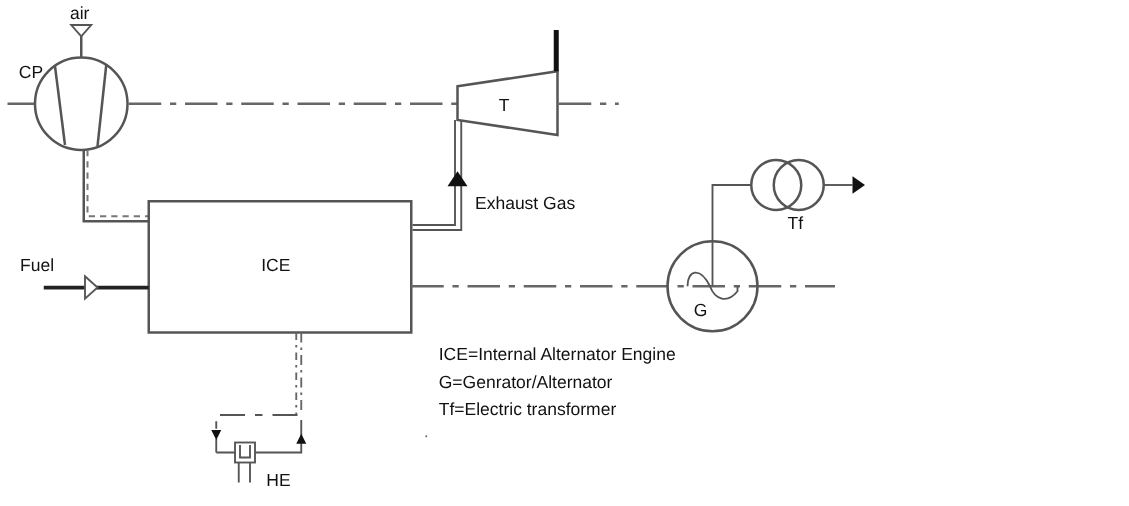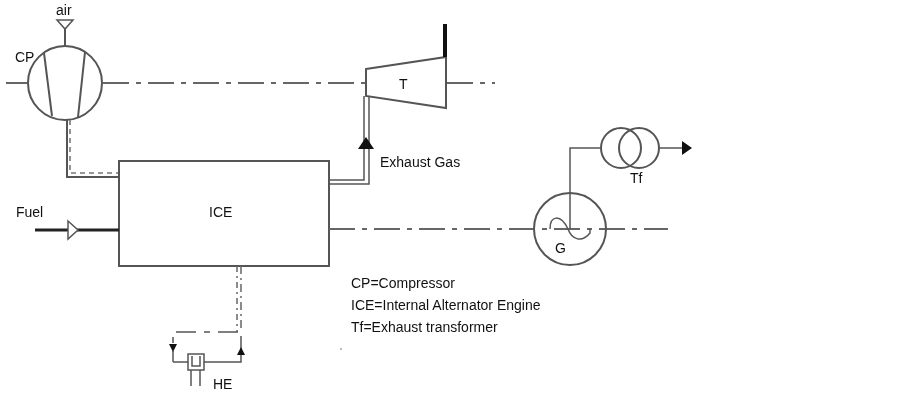--- a/index.html
+++ b/index.html
@@ -85,16 +85,16 @@
     <path class="thin" d="M192,356 L192,366 L200,366 L200,356"></path>
     <line class="thin" x1="191" y1="370" x2="191" y2="386"></line>
     <line class="thin" x1="200" y1="370" x2="200" y2="386"></line>
   </g>
   <text class="lbl" x="213" y="389">HE</text>
 
   <circle cx="341" cy="349" r="0.8" fill="#666"></circle>
 </svg>
 
 <div class="legend">
-  <div>CP=Compressor</div>
   <div>ICE=Internal Alternator Engine</div>
-  <div>Tf=Exhaust transformer</div>
+  <div>G=Genrator/Alternator</div>
+  <div>Tf=Electric transformer</div>
 </div>
 
 </body></html>

